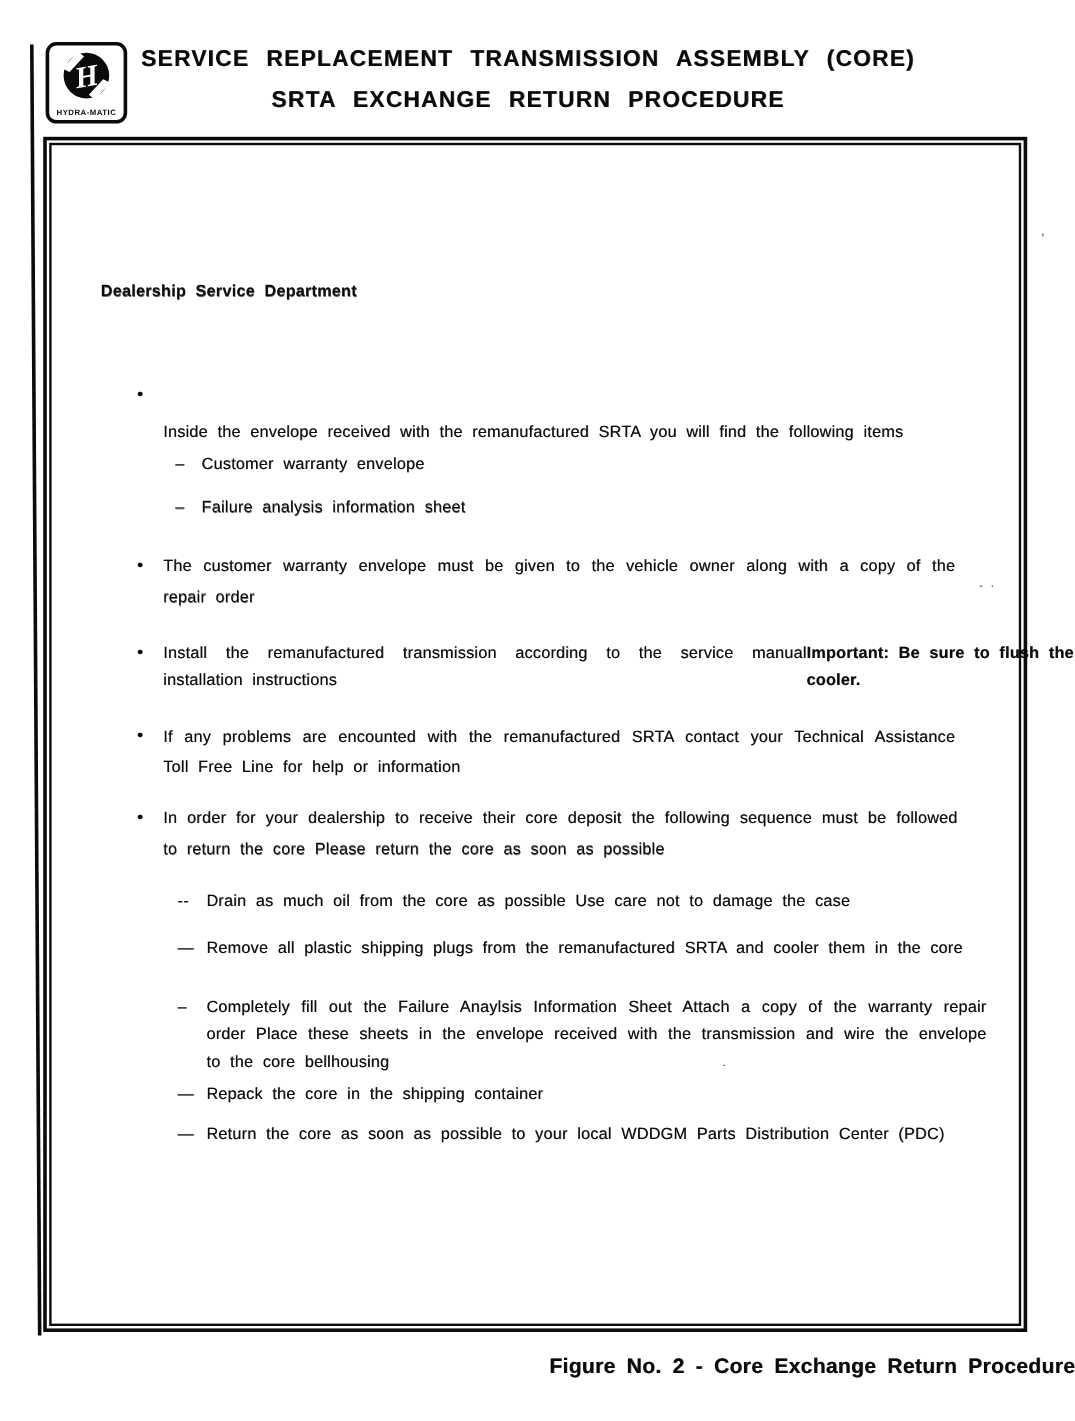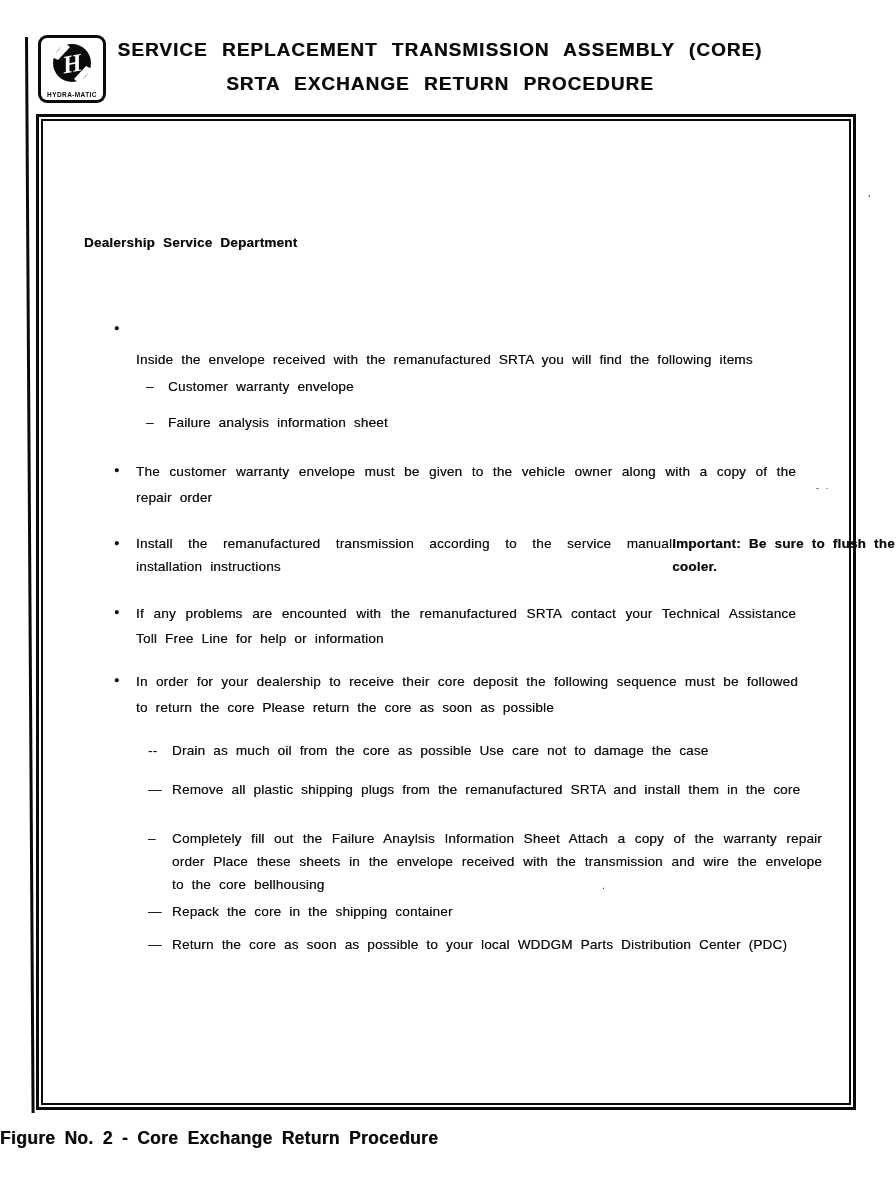--- a/index.html
+++ b/index.html
@@ -105,21 +105,21 @@
   .pos-i7  { left: 148px; top: 739px; } .pos-i7 .marker { width: 24px; }
   .pos-i8  { left: 148px; top: 778px; } .pos-i8 .marker { width: 24px; } .pos-i8 .itext { width: 648px; }
   .pos-i9  { left: 148px; top: 827px; } .pos-i9 .marker { width: 24px; } .pos-i9 .itext { width: 650px; }
   .pos-i10 { left: 148px; top: 900px; } .pos-i10 .marker { width: 24px; }
   .pos-i11 { left: 148px; top: 933px; } .pos-i11 .marker { width: 24px; }
   
   .figure-caption {
     position: absolute;
     left: 0; top: 1128px;
     width: 896px;
-    text-align: left;
+    text-align: right;
     font-weight: bold;
     font-size: 17.5px;
     letter-spacing: 0.3px;
     word-spacing: 4px;
     color: #0a0a0a;
     text-shadow: 0.5px 0.3px 0 rgba(0,0,0,0.6);
   }
   
   .artifact { position: absolute; font-size: 10px; color: #222; }
   .art-1 { left: 868px; top: 194px; }
@@ -193,21 +193,21 @@
     <div class="itext">In order for your dealership to receive their core deposit the following sequence must be followed to return the core Please return the core as soon as possible</div>
   </div>
 
   <div class="tblock item nowrap pos-i7">
     <span class="marker dash">--</span>
     <div class="itext">Drain as much oil from the core as possible Use care not to damage the case</div>
   </div>
 
   <div class="tblock item pos-i8">
     <span class="marker dash">—</span>
-    <div class="itext">Remove all plastic shipping plugs from the remanufactured SRTA and install them in the core</div>
+    <div class="itext">Remove all plastic shipping plugs from the remanufactured SRTA and cooler them in the core</div>
   </div>
 
   <div class="tblock item pos-i9">
     <span class="marker dash">–</span>
     <div class="itext">Completely fill out the Failure Anaylsis Information Sheet Attach a copy of the warranty repair order Place these sheets in the envelope received with the transmission and wire the envelope to the core bellhousing</div>
   </div>
 
   <div class="tblock item nowrap pos-i10">
     <span class="marker dash">—</span>
     <div class="itext">Repack the core in the shipping container</div>

